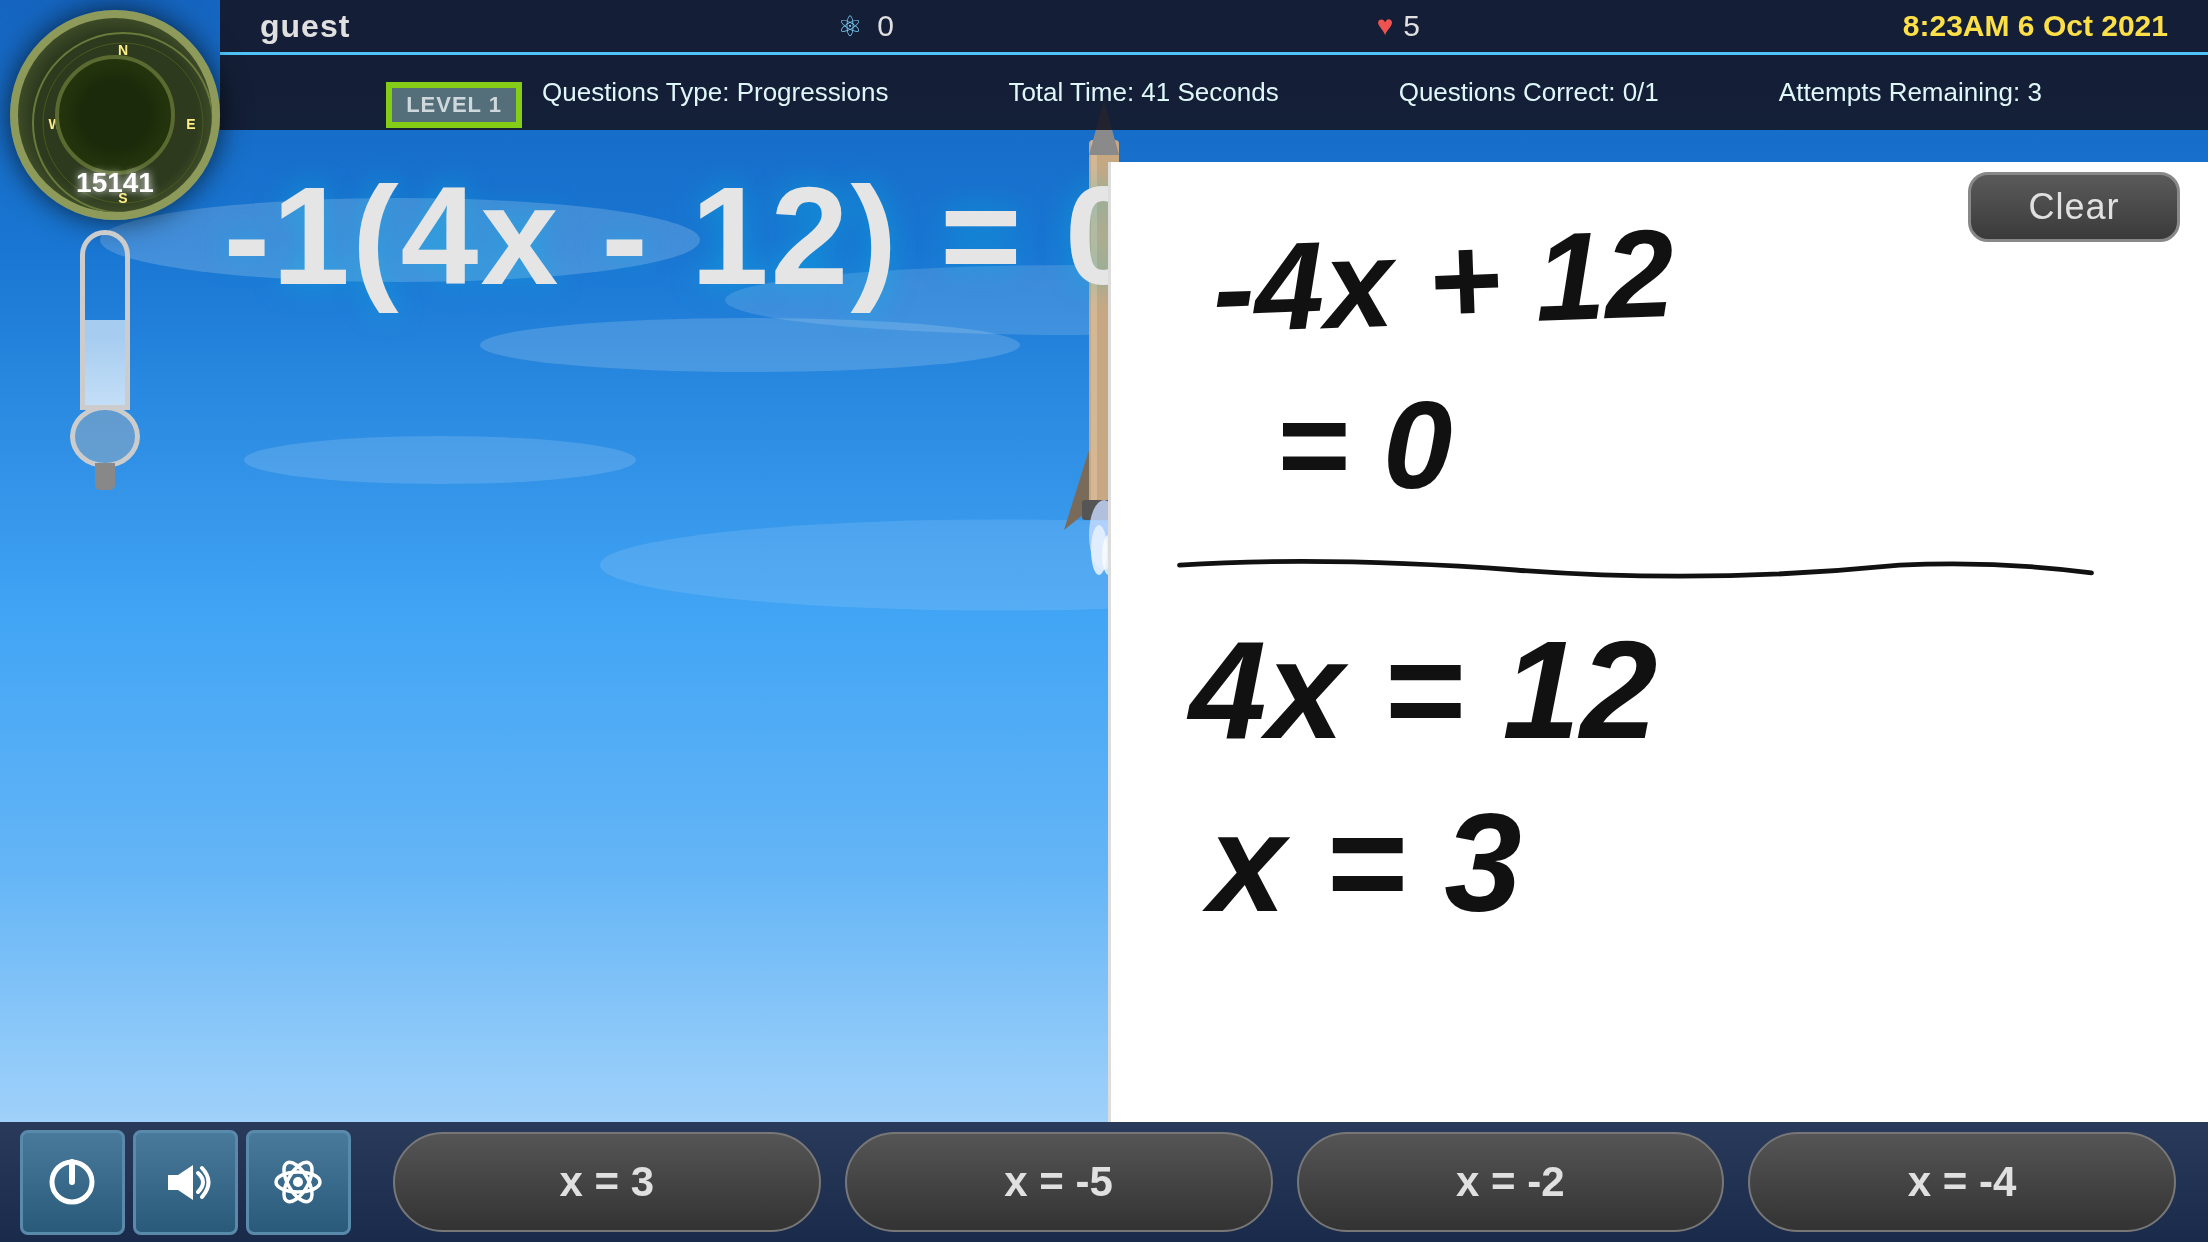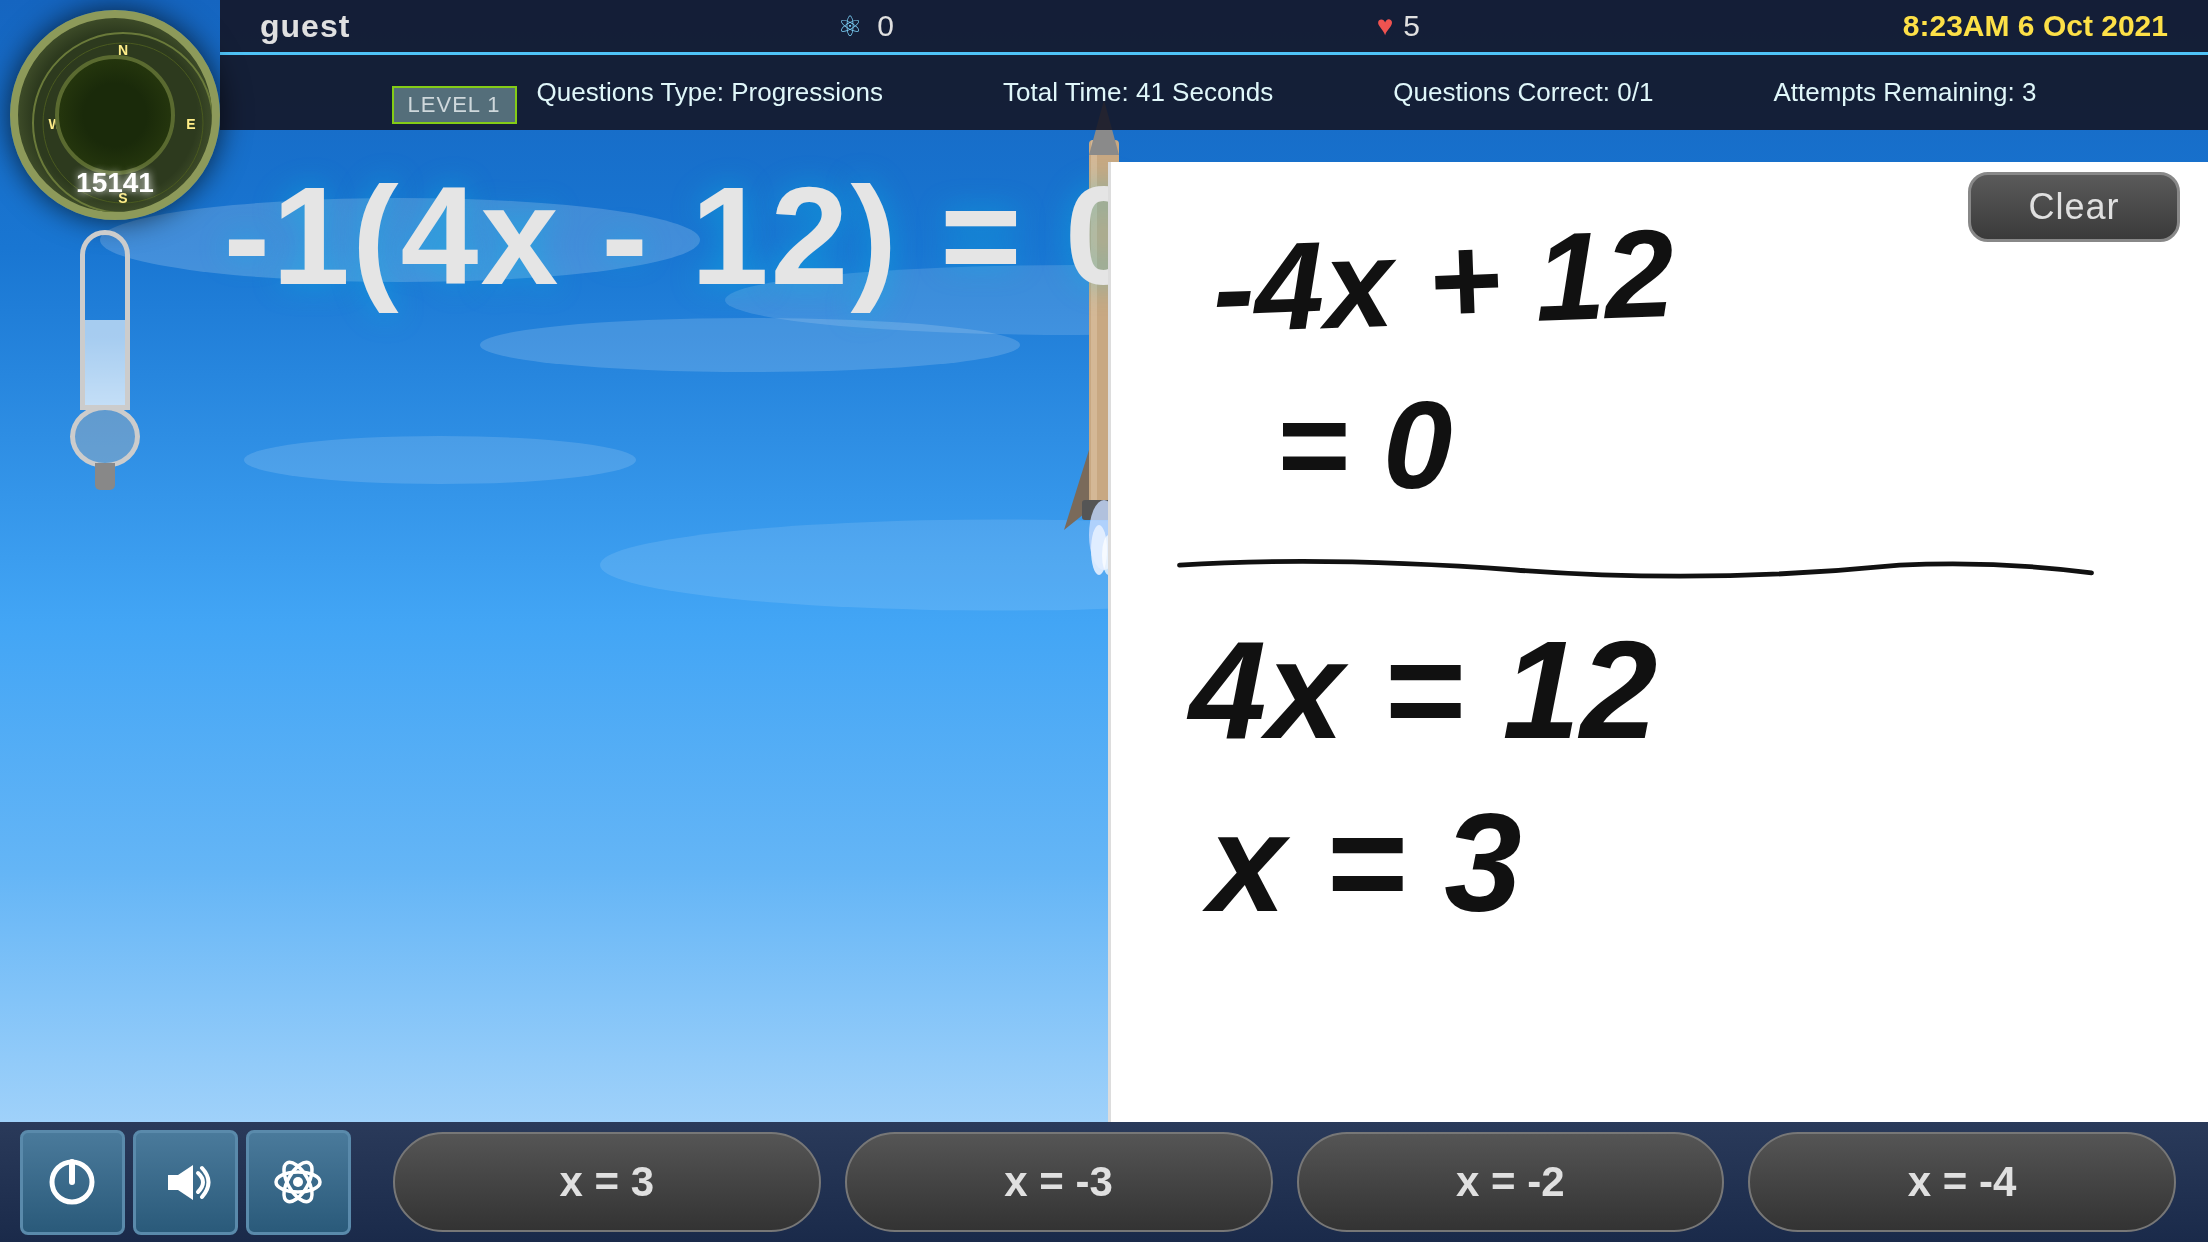--- a/index.html
+++ b/index.html
@@ -90,23 +90,23 @@
     }
     .datetime {
       color: #fde047;
       font-size: 30px;
       font-weight: bold;
     }
     .level-badge {
       background: #546e7a;
       color: #cfd8dc;
       font-size: 22px;
-      font-weight: normal;
+      font-weight: bold;
       padding: 4px 14px;
-      border: 2px solid #84cc16;
+      border: 6px solid #84cc16;
       letter-spacing: 1px;
       margin-top: 24px;
     }
     .header-info {
       color: #b0bec5;
       font-size: 26px;
       text-align: center;
       line-height: 1.5;
     }
     .header-info span {
@@ -476,21 +476,21 @@
         <ellipse cx="27" cy="27" rx="22" ry="10" fill="none" stroke="white" stroke-width="3.5" transform="rotate(120,27,27)"></ellipse>
         <circle cx="27" cy="27" r="5" fill="white"></circle>
       </svg>
     </div>
   </div>
 
   <div class="answer-btn">
     <span>x = 3</span>
   </div>
   <div class="answer-btn">
-    <span>x = -3</span>
+    <span>x = -5</span>
   </div>
   <div class="answer-btn">
     <span>x = -2</span>
   </div>
   <div class="answer-btn">
     <span>x = -4</span>
   </div>
 </div>
 
 </body></html>

